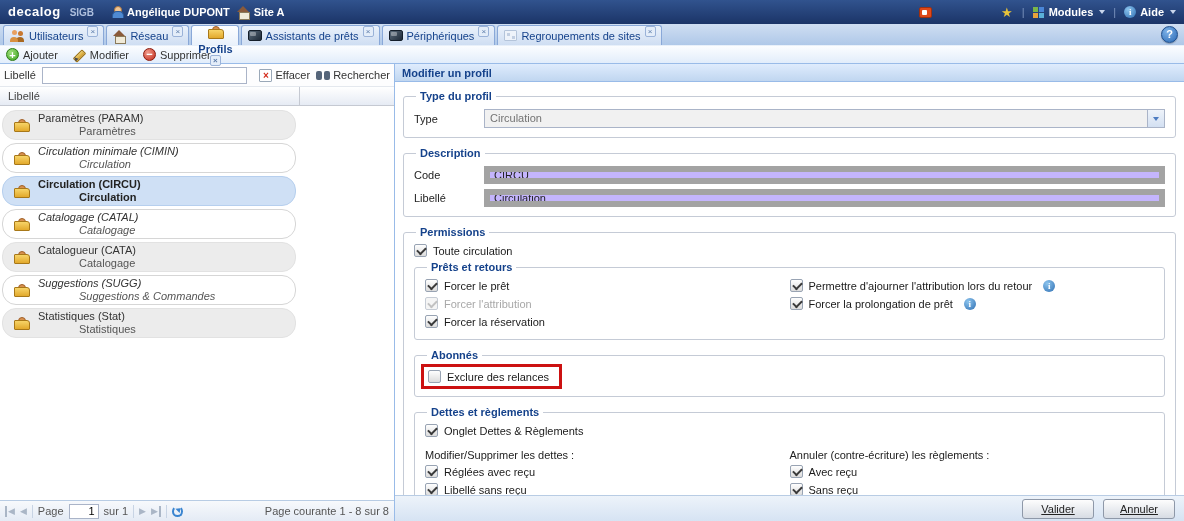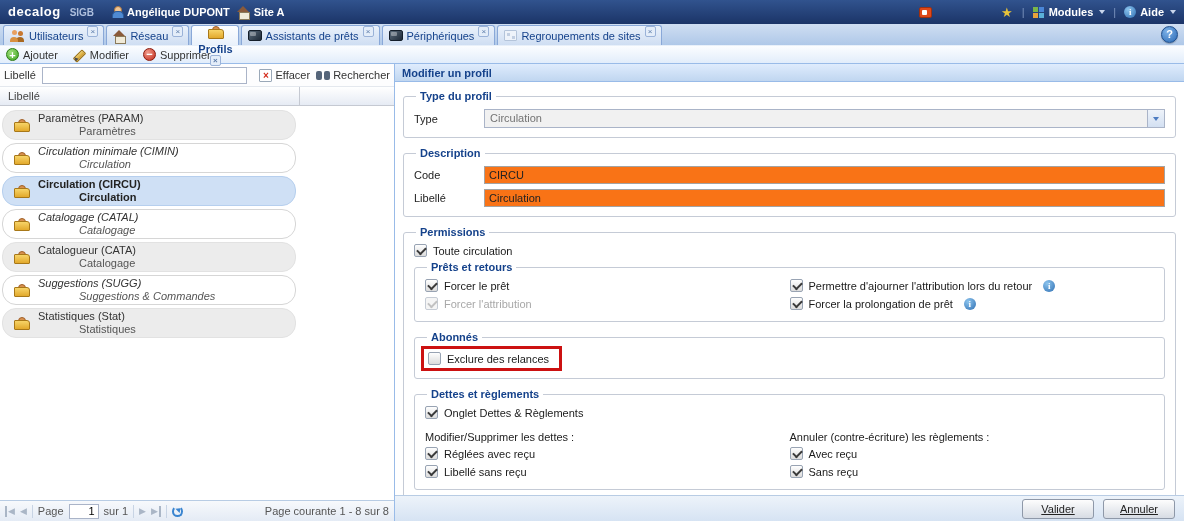--- a/index.html
+++ b/index.html
@@ -94,21 +94,21 @@
   .pg-status{margin-left:auto;color:#555;}
 
   
   .right{flex:1;display:flex;flex-direction:column;background:#fff;justify-content:center;}
   .panelheader{height:18px;background:linear-gradient(#dfecfd,#c0d6f0);border-bottom:1px solid #99bbe8;display:flex;align-items:center;padding:0 7px;color:#15428b;font-weight:bold;}
   .formarea{flex:1;overflow:hidden;padding:8px 8px 0;}
   fieldset{border:1px solid #c5cbd6;border-radius:3px;padding:2px 10px 7px;margin-bottom:9px;}
   legend{color:#15428b;font-weight:bold;padding:0 4px;margin-left:2px;}
   .frow{display:flex;align-items:center;margin:5px 0 2px;}
   .flabel{width:70px;color:#222;}
-  .txt{flex:1;height:18px;border:1px solid #a3a3a3;font:11px "Liberation Sans",sans-serif;padding:0 4px;color:#222;background:#f97316;}
+  .txt{flex:1;height:18px;border:6px solid #a3a3a3;font:11px "Liberation Sans",sans-serif;padding:0 4px;color:#222;background:#c4b5fd;}
   .combo{flex:1;display:flex;height:19px;border:1px solid #aab4c8;background:#f1f1f1;}
   .combo-val{flex:1;line-height:17px;padding:0 5px;color:#737373;}
   .combo-btn{width:17px;background:linear-gradient(#eef3fa,#d3e0f2);border-left:1px solid #aab4c8;display:flex;align-items:center;justify-content:center;}
   .cbrow{display:flex;align-items:center;gap:6px;margin:3px 0;height:15px;color:#1a1a1a;}
   .cb{width:13px;height:13px;border:1px solid #98a3b3;border-radius:2px;background:linear-gradient(#fefefe,#dcdcdc);position:relative;}
   .cbrow .cb::after{content:"";display:none;position:absolute;left:2px;top:2px;width:7px;height:4px;border-left:2px solid #3a3a3a;border-bottom:2px solid #3a3a3a;transform:rotate(-45deg);}
   .cbrow.checked .cb::after{display:block;}
   .cbrow.disabled{color:#a8a8a8;}
   .cbrow.disabled .cb{opacity:.55;background:#eee;}
   .cbrow.disabled .cb::after{border-color:#909090;}
@@ -331,20 +331,24 @@
           <div class="cols">
             <div class="col">
               <div class="cbrow checked">
                 <span class="cb"></span>
                 <span>Forcer le prêt</span>
               </div>
               <div class="cbrow checked disabled">
                 <span class="cb"></span>
                 <span>Forcer l'attribution</span>
               </div>
+              <div class="cbrow checked">
+                <span class="cb"></span>
+                <span>Forcer la réservation</span>
+              </div>
             </div>
             <div class="col">
               <div class="cbrow checked">
                 <span class="cb"></span>
                 <span>Permettre d'ajourner l'attribution lors du retour</span>
                 <span class="ic ic-info" style="margin-left:5px;"></span>
               </div>
               <div class="cbrow checked">
                 <span class="cb"></span>
                 <span>Forcer la prolongation de prêt</span>

